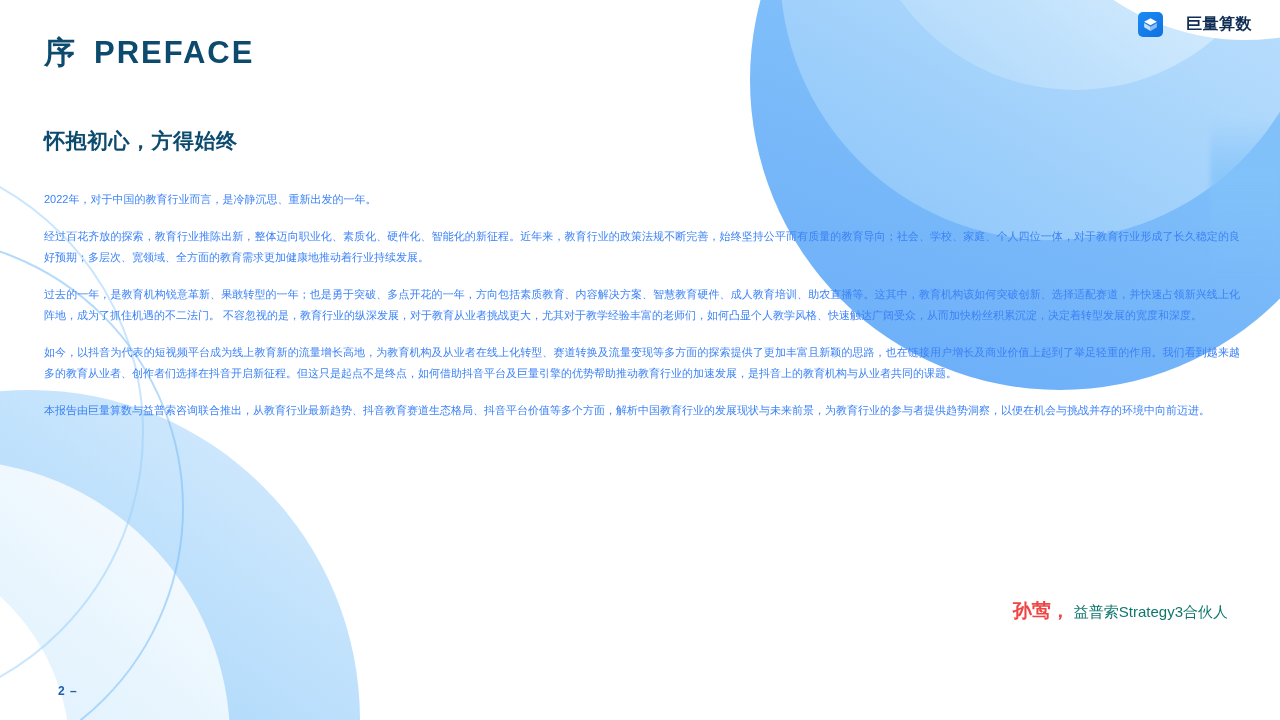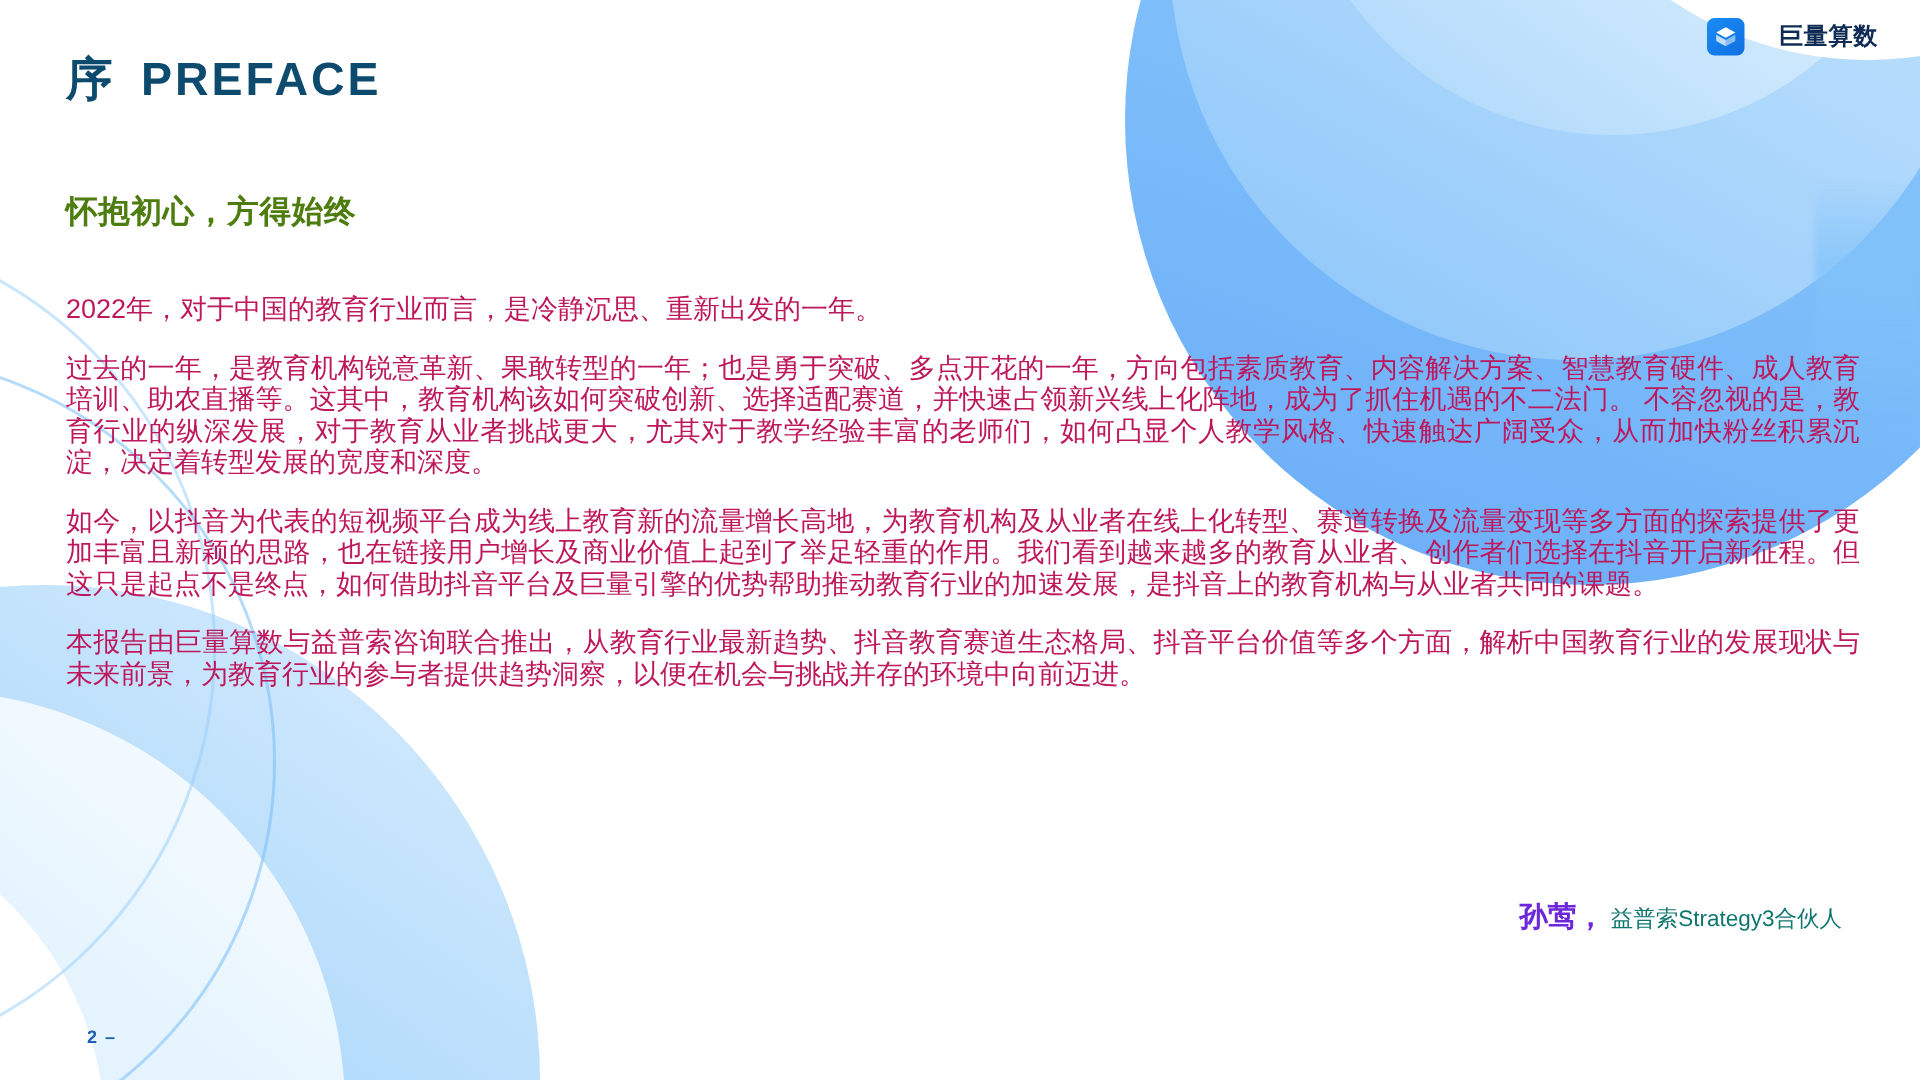--- a/index.html
+++ b/index.html
@@ -160,56 +160,56 @@
     margin-left: 18px;
     letter-spacing: 2px;
   }
 
   .subtitle {
     position: absolute;
     left: 44px;
     top: 127px;
     font-size: 21px;
     font-weight: bold;
-    color: #4d7c0f;
+    color: #0c4a6e;
     letter-spacing: 0.5px;
     z-index: 4;
   }
 
   
   .body-text {
     position: absolute;
     left: 44px;
     top: 178px;
     width: 1196px;
     z-index: 4;
   }
   .para {
-    font-size: 18px;
+    font-size: 11px;
     line-height: 21px;
-    color: #be185d;
+    color: #3b82f6;
     margin-bottom: 16px;
     text-align: justify;
   }
   .para:last-child { margin-bottom: 16px; }
 
   
   .signature {
     position: absolute;
     right: 52px;
     top: 598px;
     display: flex;
     align-items: baseline;
     gap: 4px;
     z-index: 4;
   }
   .sig-name {
     font-size: 19px;
     font-weight: bold;
-    color: #6d28d9;
+    color: #ef4444;
   }
   .sig-role {
     font-size: 15px;
     color: #0f766e;
   }
 
   
   .page-num {
     position: absolute;
     left: 58px;
@@ -250,20 +250,21 @@
   </div>
 
   <div class="preface-title">
     <span>序</span><span class="en">PREFACE</span>
   </div>
 
   <div class="subtitle">怀抱初心，方得始终</div>
 
   <div class="body-text">
     <p class="para">2022年，对于中国的教育行业而言，是冷静沉思、重新出发的一年。</p>
+    <p class="para">经过百花齐放的探索，教育行业推陈出新，整体迈向职业化、素质化、硬件化、智能化的新征程。近年来，教育行业的政策法规不断完善，始终坚持公平而有质量的教育导向；社会、学校、家庭、个人四位一体，对于教育行业形成了长久稳定的良好预期；多层次、宽领域、全方面的教育需求更加健康地推动着行业持续发展。</p>
     <p class="para">过去的一年，是教育机构锐意革新、果敢转型的一年；也是勇于突破、多点开花的一年，方向包括素质教育、内容解决方案、智慧教育硬件、成人教育培训、助农直播等。这其中，教育机构该如何突破创新、选择适配赛道，并快速占领新兴线上化阵地，成为了抓住机遇的不二法门。 不容忽视的是，教育行业的纵深发展，对于教育从业者挑战更大，尤其对于教学经验丰富的老师们，如何凸显个人教学风格、快速触达广阔受众，从而加快粉丝积累沉淀，决定着转型发展的宽度和深度。</p>
     <p class="para">如今，以抖音为代表的短视频平台成为线上教育新的流量增长高地，为教育机构及从业者在线上化转型、赛道转换及流量变现等多方面的探索提供了更加丰富且新颖的思路，也在链接用户增长及商业价值上起到了举足轻重的作用。我们看到越来越多的教育从业者、创作者们选择在抖音开启新征程。但这只是起点不是终点，如何借助抖音平台及巨量引擎的优势帮助推动教育行业的加速发展，是抖音上的教育机构与从业者共同的课题。</p>
     <p class="para">本报告由巨量算数与益普索咨询联合推出，从教育行业最新趋势、抖音教育赛道生态格局、抖音平台价值等多个方面，解析中国教育行业的发展现状与未来前景，为教育行业的参与者提供趋势洞察，以便在机会与挑战并存的环境中向前迈进。</p>
   </div>
 
   <div class="signature">
     <span class="sig-name">孙莺，</span>
     <span class="sig-role">益普索Strategy3合伙人</span>
   </div>
 

